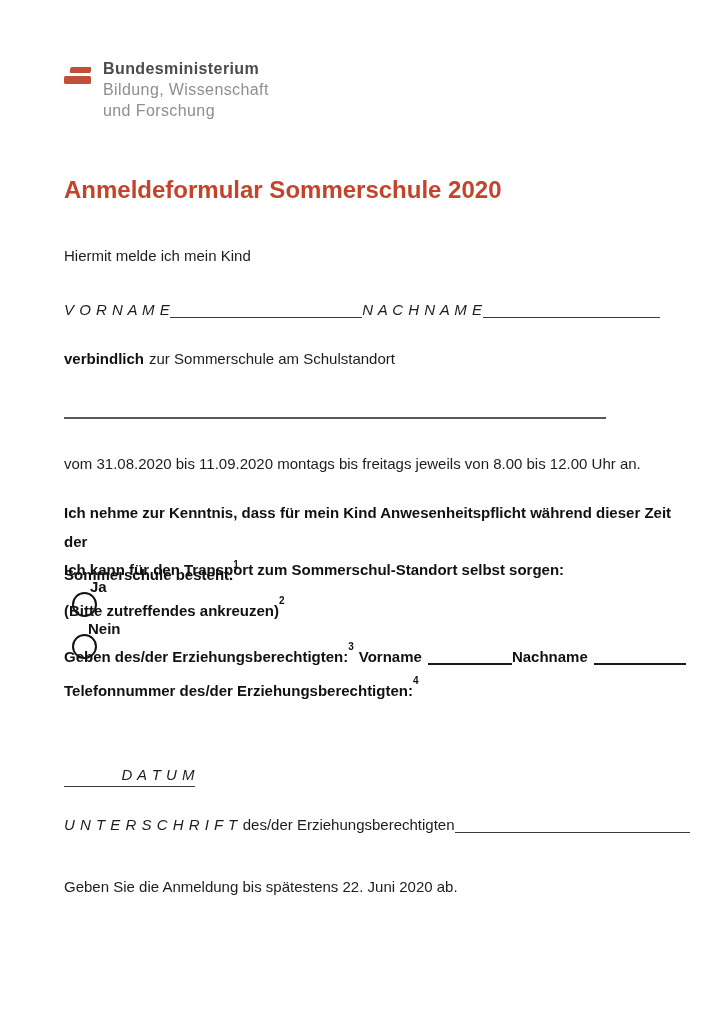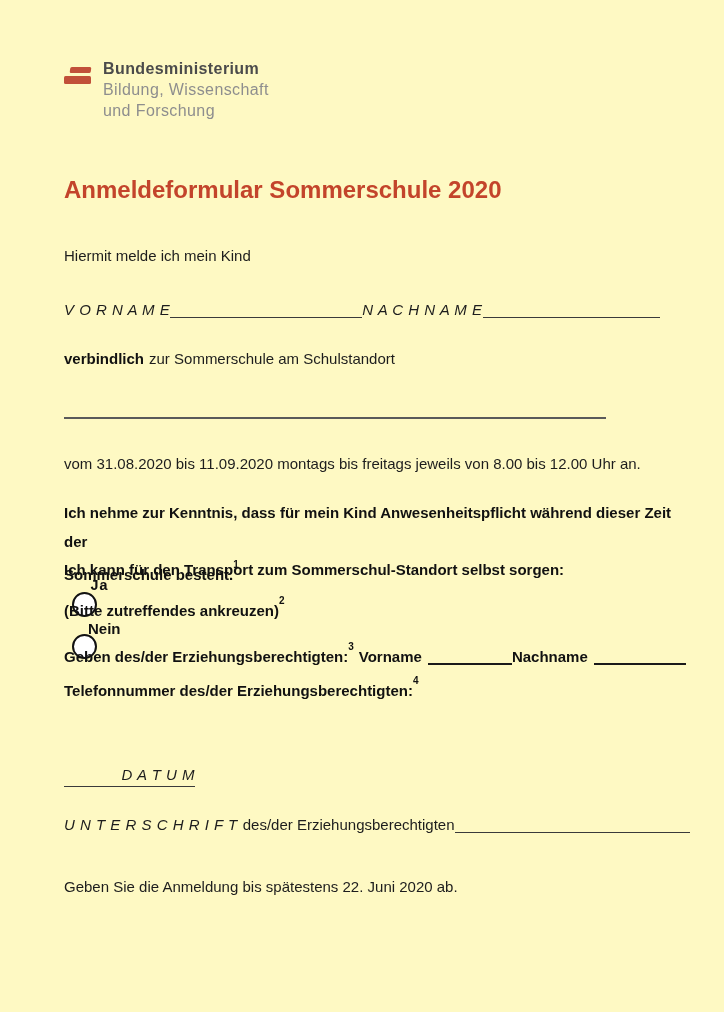--- a/index.html
+++ b/index.html
@@ -1,20 +1,20 @@
 <!DOCTYPE html>
 <html><head>
 <meta charset="utf-8">
 <style>
   html,body { margin:0; padding:0; background:#e8e8e8; }
   .page {
     position:relative;
     width:724px; height:1012px;
     margin:0 auto;
-    background:#fef9c3;
+    background:#ffffff;
     font-family:"Liberation Sans", sans-serif;
     color:#1d1d1d;
     overflow:hidden;
   }
   
   .logo { position:absolute; top:58px; left:64px; display:flex; gap:11px; }
   .flag { width:28px; padding-top:9px; }
   .flag .bar-top {
     width:21px; height:6px; margin-left:6px;
     background:#C15039; border-radius:1.5px;
@@ -48,21 +48,21 @@
   .name-row .line-nachname { width:177px; }
   .binding { top:350px; }
   .school-line { top:397px; width:542px; height:20px; border-bottom:2px solid #5a5a5a; }
   .schedule { top:455px; }
   .attendance { top:498px; line-height:29px; width:620px; }
   .transport-row { top:561px; display:flex; align-items:flex-start; width:640px;flex-direction:column; }
   .transport-row .circle {
     width:21px; height:21px; border:2px solid #121212; border-radius:50%;
     transform:translateY(-3px); background:#fff;
   }
-  .transport-row .yes { margin-left:26px;font-family:Liberation Mono, monospace; }
+  .transport-row .yes { margin-left:26px; }
   .transport-row .no { margin-left:24px; }
   .transport-row .circle { margin-left:8px; }
   .check-note { top:601px; }
   .guardian-row { top:644px; height:21px; }
   .guardian-row .line-v { width:84px; margin-left:6px; }
   .guardian-row .line-n { width:92px; margin-left:6px; }
   .phone-label { top:681px; }
   .phone-line { top:697px; font-weight:bold; color:#222; white-space:nowrap; letter-spacing:0.5px; }
   .datum-row { top:766px; height:21px;flex-direction:column; }
   .datum-row .line { width:131px; }

